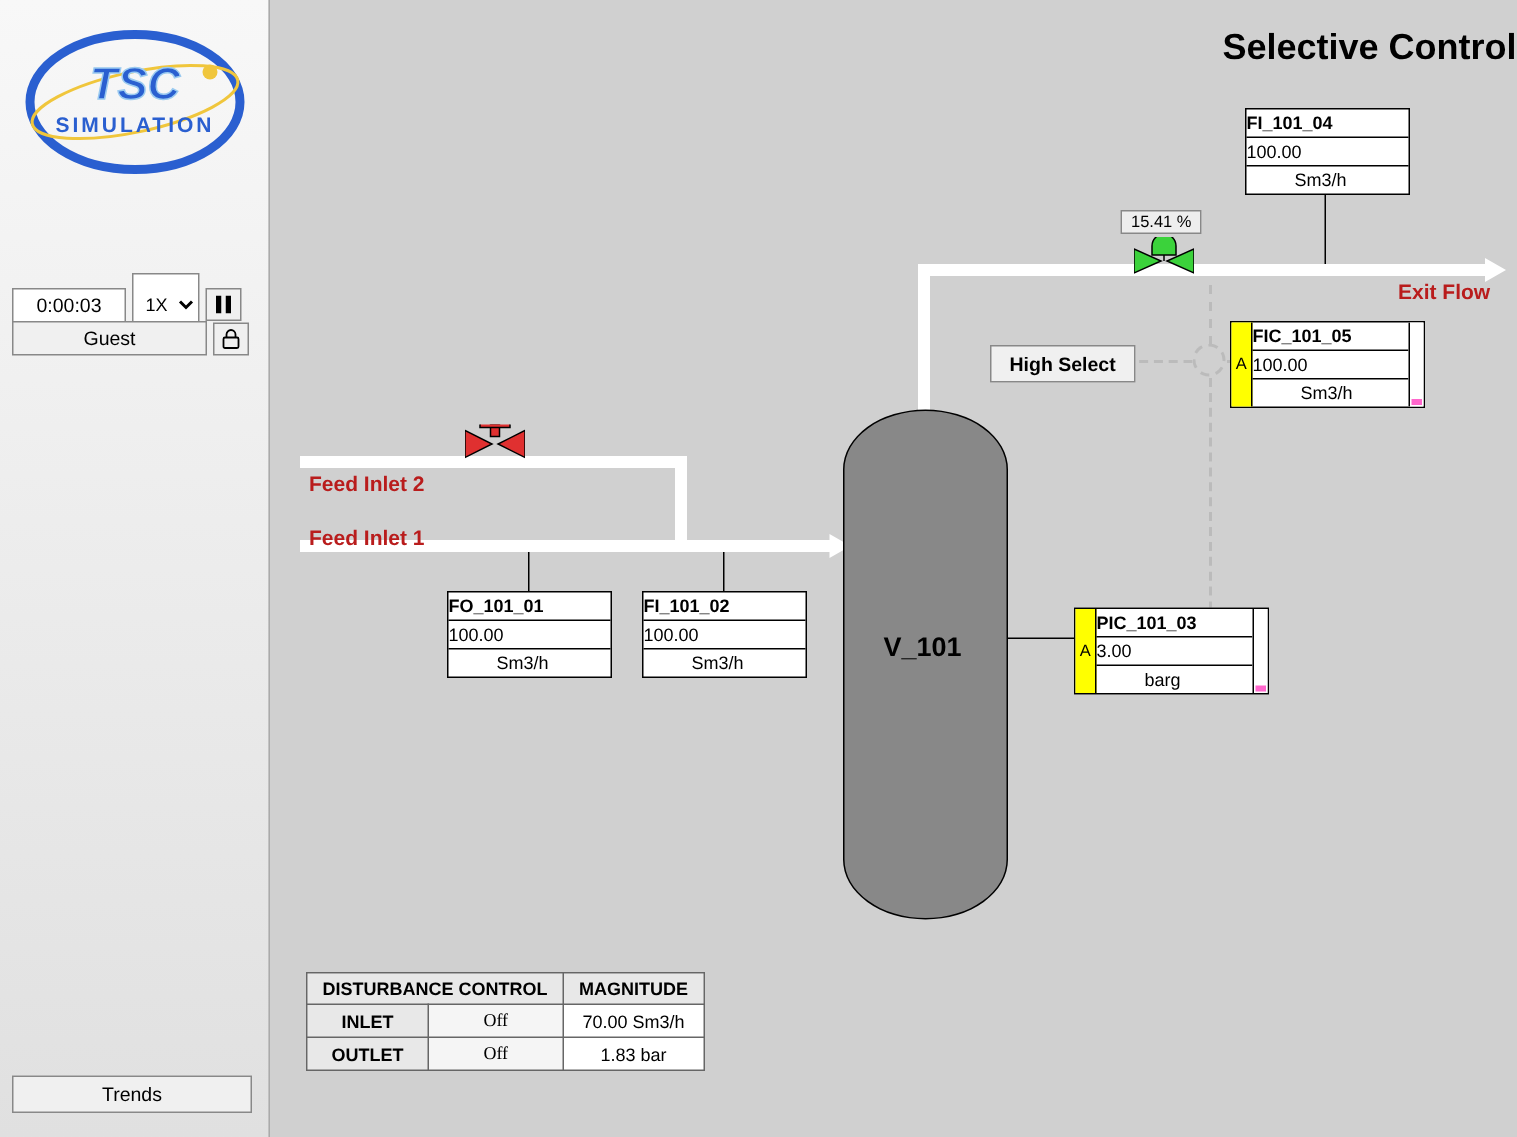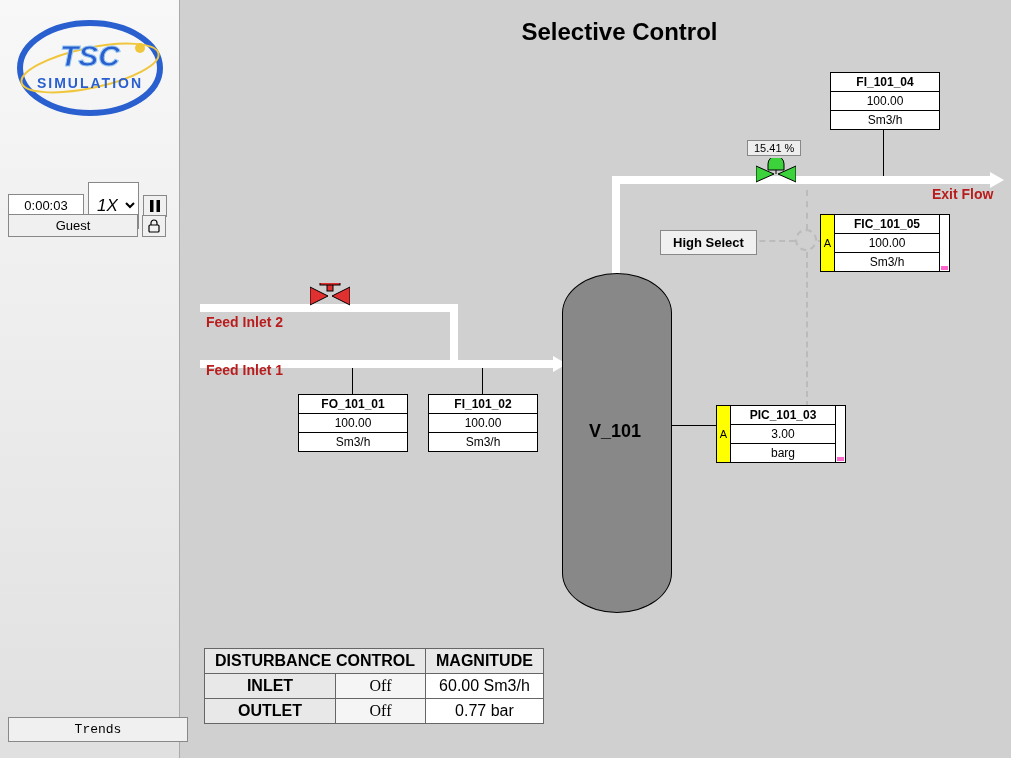--- a/index.html
+++ b/index.html
@@ -2,29 +2,29 @@
 <html><head>
 <meta charset="utf-8">
 <style>
 * { box-sizing: border-box; font-family: Arial, sans-serif; }
 body { margin: 0; padding: 0; width: 1011px; height: 758px; position: relative; background: #d0d0d0; }
 
 .sidebar { position: absolute; left: 0; top: 0; width: 180px; height: 758px; background: linear-gradient(to bottom, #f8f8f8, #e0e0e0); border-right: 1px solid #aaa; }
 .logo { position: absolute; left: 10px; top: 8px; width: 160px; height: 120px; }
 .time-row { position: absolute; left: 8px; top: 182px; display: flex; gap: 4px; align-items: center; }
 .time-box { background: #fff; border: 1px solid #888; padding: 3px 8px; font-size: 13px; width: 76px; text-align: center; }
-.speed-select { border: 1px solid #888; font-size: 17px; padding: 12px 4px; background: #fff; font-style: italic; }
+.speed-select { border: 1px solid #888; font-size: 12px; padding: 12px 4px; background: #fff; }
 .pause-btn { width: 24px; height: 22px; border: 1px solid #888; background: #f0f0f0; display: flex; align-items: center; justify-content: center; cursor: pointer; }
 .user-row { position: absolute; left: 8px; top: 214px; display: flex; gap: 4px; align-items: center; }
 .user-btn { width: 130px; background: #f0f0f0; border: 1px solid #888; padding: 3px; font-size: 13px; text-align: center; cursor: pointer; }
 .lock-btn { width: 24px; height: 22px; border: 1px solid #888; background: #f0f0f0; display: flex; align-items: center; justify-content: center; cursor: pointer; }
-.trends-btn { position: absolute; left: 8px; bottom: 16px; width: 180px; background: #f0f0f0; border: 1px solid #888; padding: 4px; font-size: 13px; text-align: center; cursor: pointer; font-family: Liberation Mono, monospace; }
+.trends-btn { position: absolute; left: 8px; bottom: 16px; width: 160px; background: #f0f0f0; border: 1px solid #888; padding: 4px; font-size: 13px; text-align: center; cursor: pointer; }
 
 .canvas { position: absolute; left: 180px; top: 0; width: 831px; height: 758px; }
-.title-main { position: absolute; left: 0; right: 0; top: 18px; text-align: center; font-size: 24px; font-weight: bold; padding-left: 48px; }
+.title-main { position: absolute; left: 0; right: 0; top: 18px; text-align: right; font-size: 24px; font-weight: bold; padding-left: 48px; }
 
 
 .vessel { position: absolute; left: 382px; top: 273px; width: 110px; height: 340px; background: #888; border: 1px solid #000; border-radius: 55px / 40px; }
 .vessel-label { position: absolute; left: 380px; top: 421px; width: 110px; text-align: center; font-weight: bold; font-size: 18px; }
 
 
 .pipe { position: absolute; background: #fff; }
 .pipe.h { height: 8px; }
 .pipe.v { width: 8px; }
 
@@ -43,35 +43,35 @@
 
 .dashed { position: absolute; border: 0; }
 .dashed.h { border-top: 2px dashed #bbb; height: 0; }
 .dashed.v { border-left: 2px dashed #bbb; width: 0; }
 .sel-circle { position: absolute; width: 22px; height: 22px; border: 2px dashed #bbb; border-radius: 50%; }
 
 .high-select { position: absolute; background: #f0f0f0; border: 1px solid #888; padding: 4px 12px; font-size: 13px; font-weight: bold; cursor: pointer; }
 
 
 .tagbox { position: absolute; width: 110px; border: 1px solid #000; background: #fff; font-size: 12px; }
-.tagbox .row { border-bottom: 1px solid #000; text-align: center; padding: 2px 0; }
-.tagbox .row:last-child { border-bottom: none; }
+.tagbox .row { border-bottom: 1px solid #000; text-align: left; padding: 2px 0; }
+.tagbox .row:last-child { border-bottom: none; margin-left: 32px; }
 .tagbox .hdr { font-weight: bold; }
 
 .tagbox.ctrl { width: 130px; display: flex; }
 .tagbox.ctrl .aind { width: 14px; background: #ff0; display: flex; align-items: center; justify-content: center; font-size: 11px; border-right: 1px solid #000; }
 .tagbox.ctrl .body { flex: 1; }
 .tagbox.ctrl .body .row { padding: 2px 0; }
 .tagbox.ctrl .mag { width: 10px; background: #fff; border-left: 1px solid #000; position: relative; }
 .tagbox.ctrl .mag::after { content: ""; position: absolute; bottom: 1px; left: 1px; right: 1px; height: 4px; background: #f6c; }
 
 .valve-pct { position: absolute; border: 1px solid #888; background: #eee; font-size: 11px; padding: 1px 6px; }
 
 
-.dist-table { position: absolute; border: 1px solid #666; background: #fff; font-size: 16px; border-collapse: collapse; padding-left: 30px; }
+.dist-table { position: absolute; border: 1px solid #666; background: #fff; font-size: 12px; border-collapse: collapse; padding-left: 30px; }
 .dist-table th, .dist-table td { border: 1px solid #666; padding: 3px 10px; text-align: center; }
 .dist-table th { background: #e8e8e8; font-weight: bold; }
 .dist-table .rowlbl { background: #e8e8e8; font-weight: bold; }
 .dist-table td.btn { background: #f5f5f5; cursor: pointer; font-family: Liberation Serif, serif; }
 
 
 .thinline { position: absolute; background: #000; }
 .thinline.h { height: 1px; }
 .thinline.v { width: 1px; }
 
@@ -123,21 +123,21 @@
   <div class="pipe v" style="left:270px; top:304px; height:60px;"></div>
 
   <svg class="hand-valve" style="left:130px; top:283px;" width="40" height="26">
     <polygon points="0,4 18,13 0,22" fill="#e03030" stroke="#000"></polygon>
     <polygon points="40,4 22,13 40,22" fill="#e03030" stroke="#000"></polygon>
     <rect x="17" y="0" width="6" height="8" fill="#e03030" stroke="#000"></rect>
     <rect x="10" y="-1" width="20" height="3" fill="#e03030" stroke="#000"></rect>
   </svg>
 
   <div class="pipe h" style="left:20px; top:360px; width:355px;"></div>
-  <div class="pipe-label" style="left:26px; top:362px;">Feed Inlet 1</div>
+  <div class="pipe-label" style="left:26px; top:350px;">Feed Inlet 1</div>
   <div class="arrowhead right" style="left:373px; top:356px;"></div>
 
   <div class="thinline v" style="left:172px; top:368px; height:28px;"></div>
   <div class="thinline v" style="left:302px; top:368px; height:28px;"></div>
 
   <div class="pipe v" style="left:432px; top:176px; height:100px;"></div>
   <div class="pipe h" style="left:432px; top:176px; width:380px;"></div>
   <div class="arrowhead right" style="left:810px; top:172px;"></div>
   <div class="pipe-label" style="left:752px; top:186px;">Exit Flow</div>
 
@@ -204,22 +204,22 @@
 
   <table class="dist-table" style="left:24px; top:648px;">
     <tbody>
         <tr>
       <th colspan="2">DISTURBANCE CONTROL</th>
       <th>MAGNITUDE</th>
     </tr>
     <tr>
       <td class="rowlbl">INLET</td>
       <td class="btn" style="width:90px;">Off</td>
-      <td>60.00 Sm3/h</td>
+      <td>70.00 Sm3/h</td>
     </tr>
     <tr>
       <td class="rowlbl">OUTLET</td>
       <td class="btn">Off</td>
-      <td>0.77 bar</td>
+      <td>1.83 bar</td>
     </tr>
   </tbody>
     </table>
 </div>
 
 </body></html>

